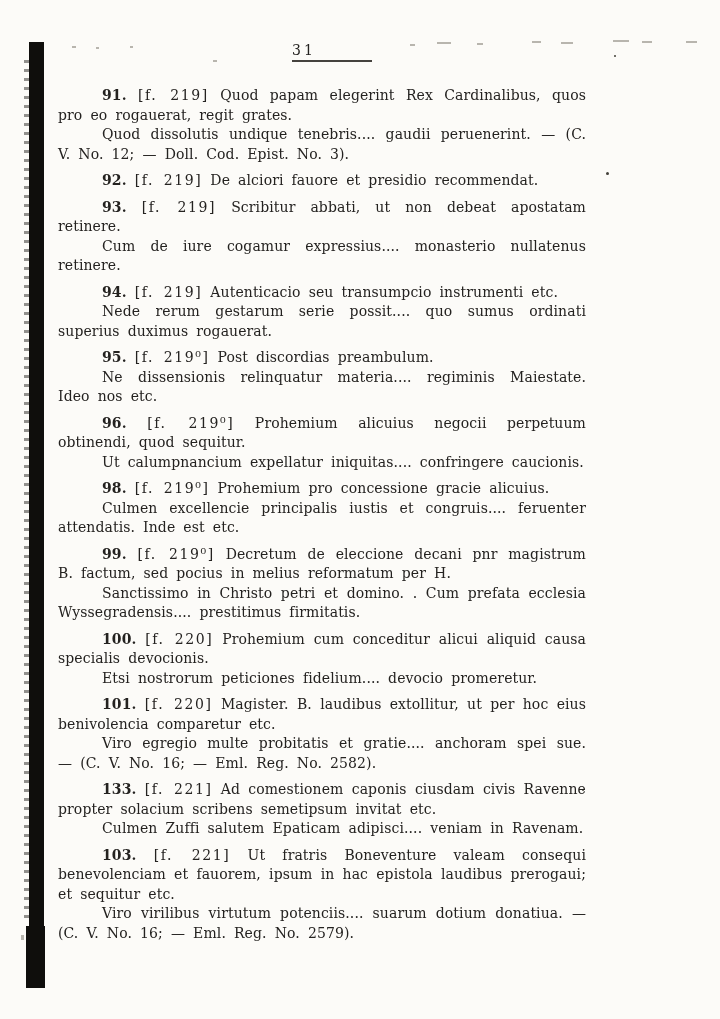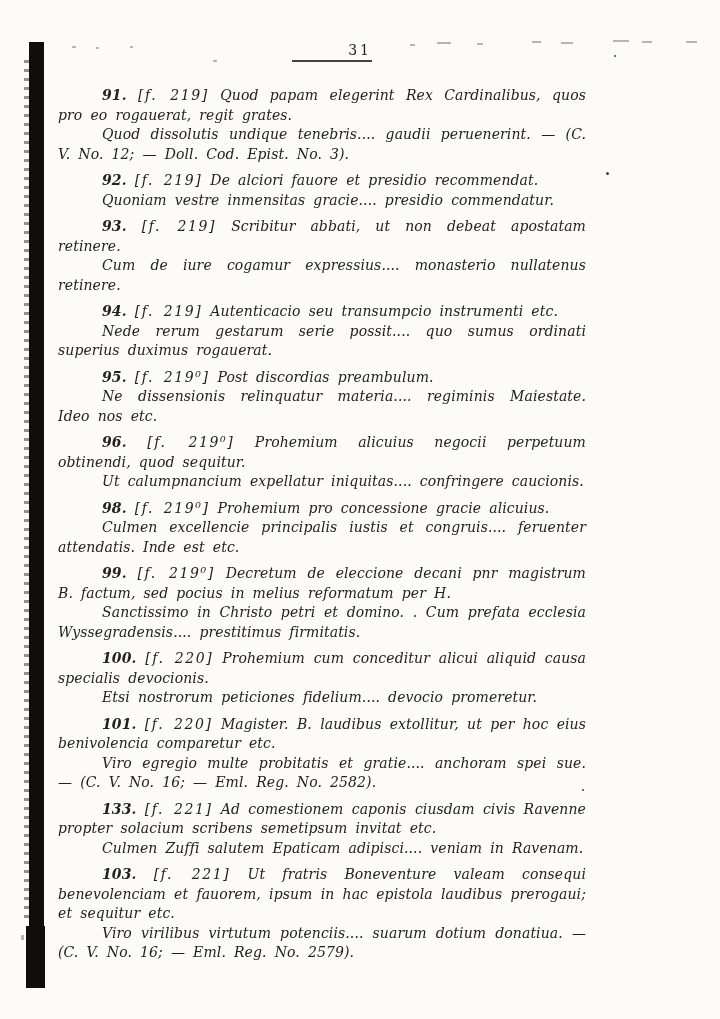--- a/index.html
+++ b/index.html
@@ -51,37 +51,36 @@
     width: 528px;
   }
   .page-header {
     text-align: center;
     height: 28px;
     margin-bottom: 18px;
   }
   .page-number-wrap {
     display: inline-block;
     min-width: 80px;
-    text-align: right;
+    text-align: left;
     border-bottom: 2px solid #45423e;
     padding-bottom: 2px;
     transform: translateX(10px);
     font-size: 14px;
     letter-spacing: 3px;
   }
   .entries .entry { margin: 0 0 7px 0; }
   .entry p {
     margin: 0;
     text-align: justify;
     text-indent: 44px;
     font-size: 14px;
     line-height: 19.5px;
     word-spacing: 3.5px;
     letter-spacing: 0.1px;
-    font-style: italic;
   }
   .entry-num { font-weight: 700; }
   .entry-folio { letter-spacing: 1.6px; }
   
   .speck { position: absolute; background: #b8b5ae; }
   .speck.dark { background: #43403a; border-radius: 50%; }
 </style>
 </head>
 <body>
 
@@ -113,21 +112,20 @@
       <span class="page-number-wrap">31</span>
     </div>
     <div class="entries" id="entries">
   <div class="entry">
     <p class="title-para"><span class="entry-num">91.</span> <span class="entry-folio">[f. 219]</span> <span class="entry-title-text">Quod papam elegerint Rex Cardinalibus, quos pro eo rogauerat, regit grates.</span></p>
     <p class="incipit-para">Quod dissolutis undique tenebris.... gaudii peruenerint. — (C. V. No. 12; — Doll. Cod. Epist. No. 3).</p>
   </div>
 
   <div class="entry">
     <p class="title-para"><span class="entry-num">92.</span> <span class="entry-folio">[f. 219]</span> <span class="entry-title-text">De alciori fauore et presidio recommendat.</span></p>
-    <p class="incipit-para">Quoniam vestre inmensitas gracie.... presidio commendatur.</p>
   </div>
 
   <div class="entry">
     <p class="title-para"><span class="entry-num">93.</span> <span class="entry-folio">[f. 219]</span> <span class="entry-title-text">Scribitur abbati, ut non debeat apostatam retinere.</span></p>
     <p class="incipit-para">Cum de iure cogamur expressius.... monasterio nullatenus retinere.</p>
   </div>
 
   <div class="entry">
     <p class="title-para"><span class="entry-num">94.</span> <span class="entry-folio">[f. 219]</span> <span class="entry-title-text">Autenticacio seu transumpcio instrumenti etc.</span></p>
     <p class="incipit-para">Nede rerum gestarum serie possit.... quo sumus ordinati superius duximus rogauerat.</p>

